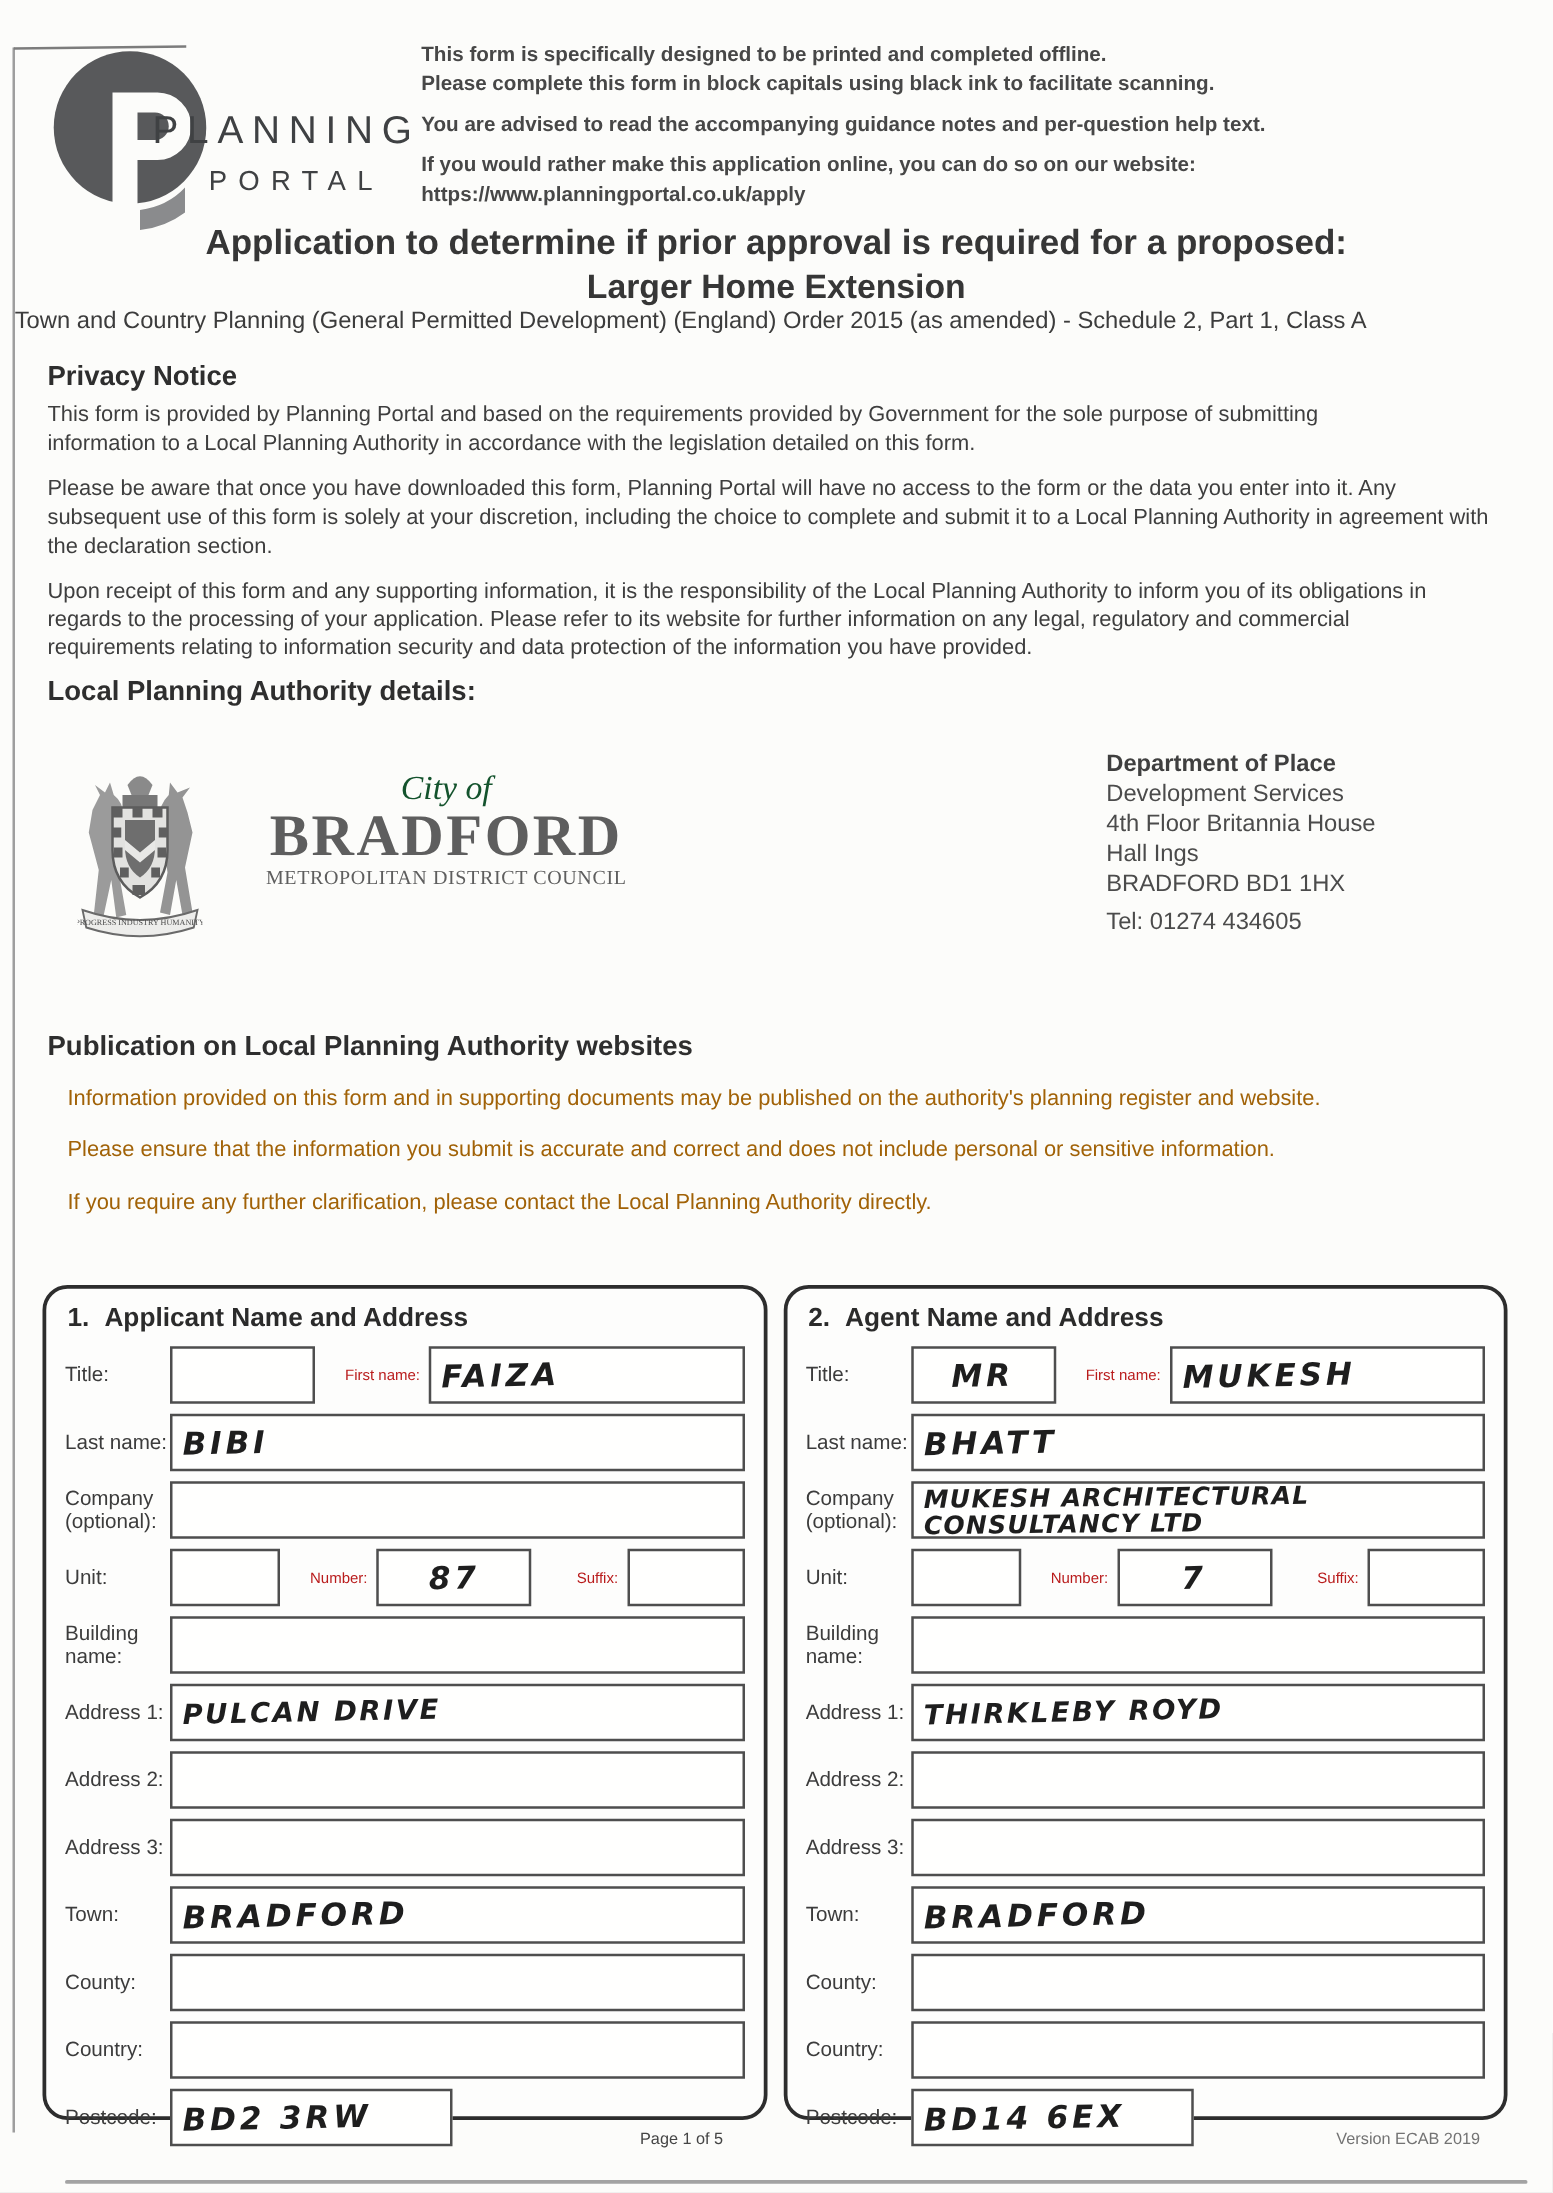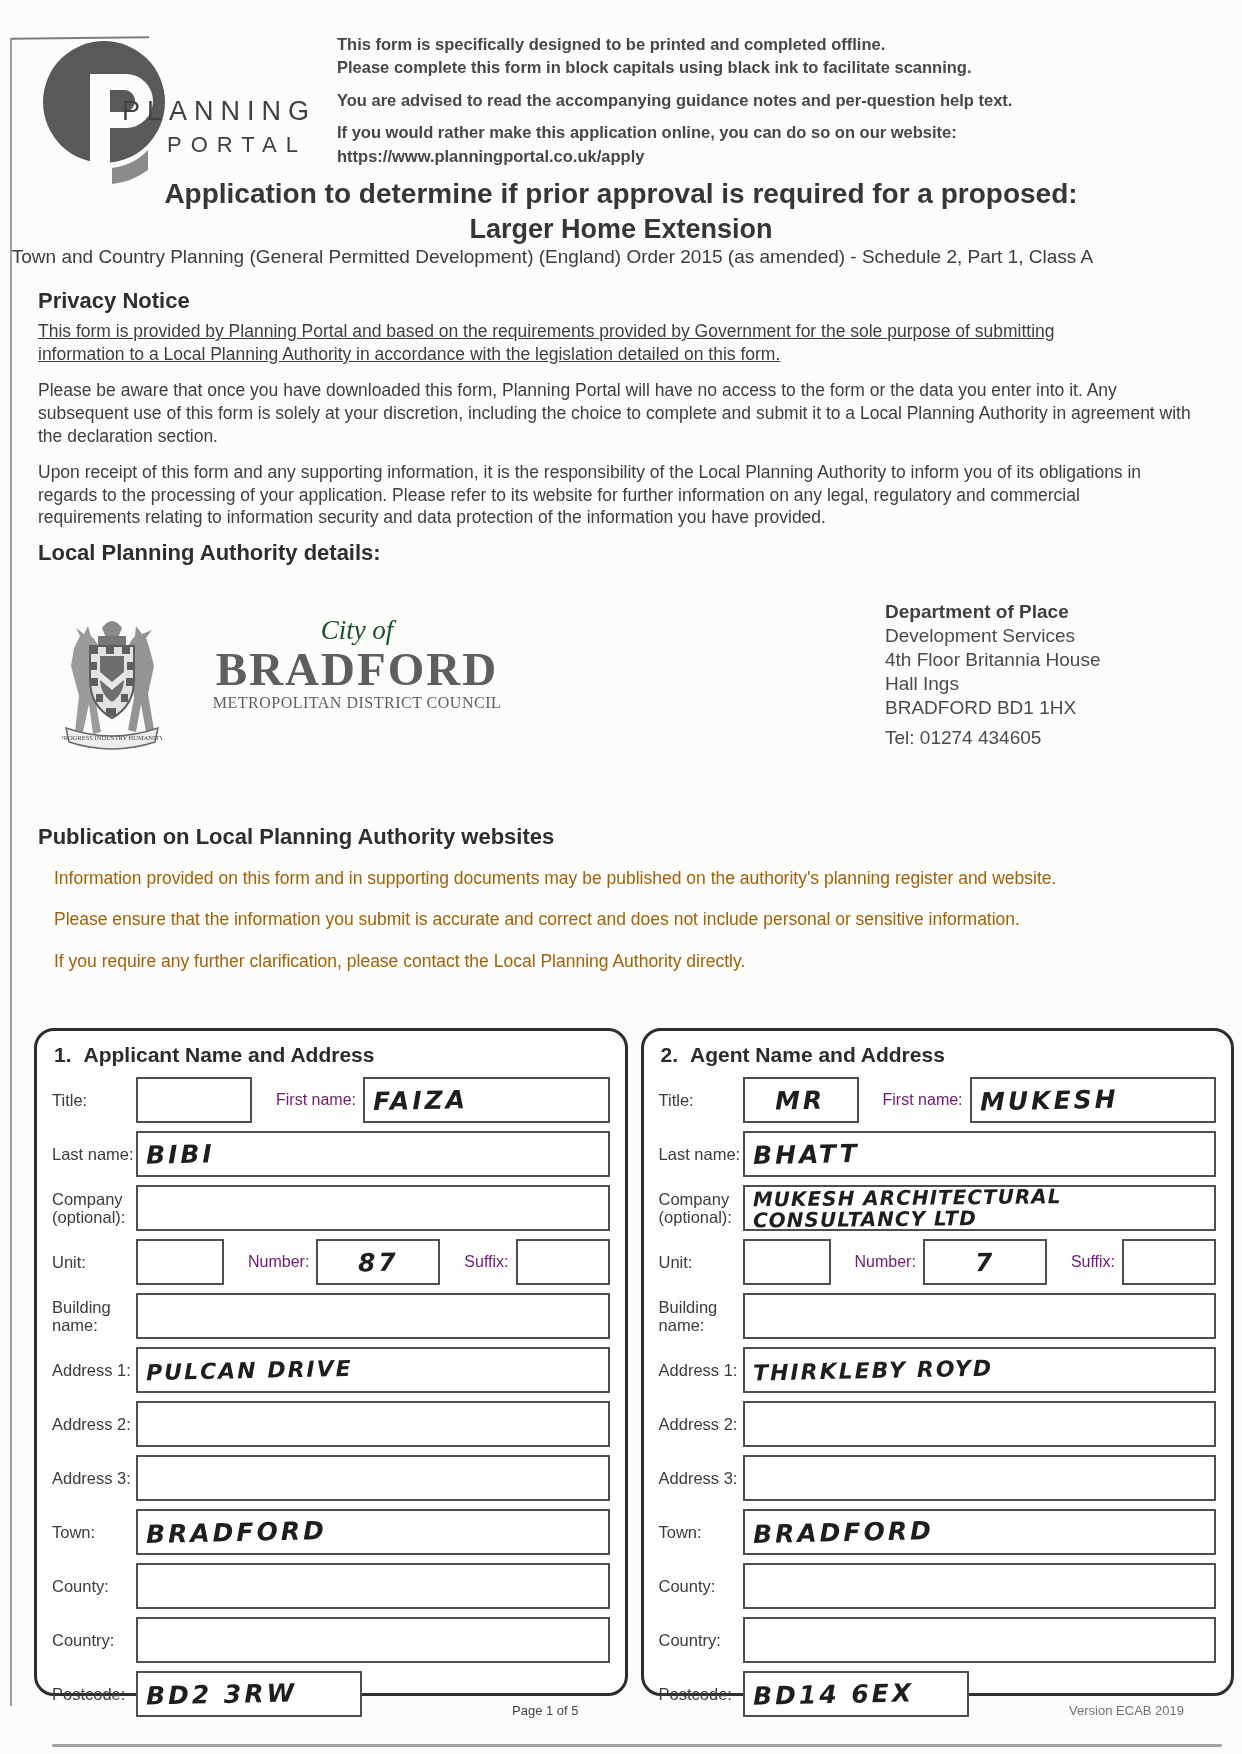--- a/index.html
+++ b/index.html
@@ -7,21 +7,21 @@
         font-family:"Liberation Sans",sans-serif;color:#3e3e3e;overflow:hidden;}
 
   
   .scan-left{position:absolute;left:10px;top:38px;width:2px;height:1668px;background:#8d8d8d;opacity:.85;}
   .scan-top{position:absolute;left:11px;top:37px;width:138px;height:2px;background:#7c7c7c;transform:rotate(-.6deg);}
   .scan-bottom{position:absolute;left:52px;top:1744px;width:1170px;height:3px;background:#a3a3a3;border-radius:2px;}
 
   
   .pp-logo{position:absolute;left:40px;top:38px;width:300px;height:140px;}
   .pp-logo svg{position:absolute;left:0;top:0;}
-  .pp-name{position:absolute;left:82px;top:58px;font-size:27px;letter-spacing:7px;color:#3f4143;font-weight:500;}
+  .pp-name{position:absolute;left:82px;top:48px;font-size:31px;letter-spacing:7px;color:#3f4143;font-weight:500;}
   .pp-portal{position:absolute;left:127px;top:94px;font-size:22px;letter-spacing:9px;color:#3f4143;font-weight:500;}
   .notices{position:absolute;left:337px;top:33px;width:740px;font-weight:bold;font-size:16.5px;
            color:#474747;line-height:1.42;}
   .notices p{margin:0;}
   .notices .gap{height:9px;}
 
   
   .main-title{position:absolute;left:0;top:176px;width:1242px;text-align:center;
               font-size:28px;font-weight:bold;color:#363636;line-height:1.3;}
   .main-title .t2{font-size:27px;}
@@ -45,21 +45,21 @@
   .dept .d0{font-weight:bold;color:#3f3f3f;}
   .dept .tel{margin-top:6px;}
 
   
   .boxes{position:absolute;left:34px;top:1028px;width:1172px;display:flex;gap:13px;}
   .sbox{flex:1;height:668px;border:3px solid #2d2d2d;border-radius:20px;background:#fdfdfc;
         padding:10px 15px 0 15px;box-sizing:border-box;}
   .shead{font-size:21px;font-weight:bold;color:#2b2b2b;margin:2px 0 10px 2px;display:flex;gap:12px;}
   .frow{display:flex;align-items:center;margin-bottom:8px;}
   .flabel{width:84px;flex-shrink:0;font-size:16.5px;color:#3c3c3c;line-height:1.1;}
-  .fmid{flex-shrink:0;font-size:16px;color:#701a75;padding:0 7px 0 24px;}
+  .fmid{flex-shrink:0;font-size:12px;color:#b91c1c;padding:0 7px 0 24px;}
   .fmid.auto{margin-left:auto;}
   .fbox{border:2px solid #4e4e4e;height:42px;background:#fffffe;display:flex;align-items:center;
         padding:0 8px;box-sizing:content-box;position:relative;overflow:visible;}
   .grow{flex:1;}
   .w96{width:96px;flex-shrink:0;}
   .w68{width:68px;flex-shrink:0;}
   .w104{width:104px;flex-shrink:0;}
   .w74{width:74px;flex-shrink:0;}
   .w206{width:206px;flex-shrink:0;}
   .center{justify-content:center;}
@@ -105,21 +105,21 @@
   </div>
 
   <div class="main-title">
     <div>Application to determine if prior approval is required for a proposed:</div>
     <div class="t2">Larger Home Extension</div>
   </div>
   <div class="subtitle">Town and Country Planning (General Permitted Development) (England) Order 2015 (as amended) - Schedule 2, Part 1, Class A</div>
 
   <div class="block" style="top:288px;">
     <h3 class="sec">Privacy Notice</h3>
-    <p class="para" style="max-width:1090px;text-decoration:underline;">This form is provided by Planning Portal and based on the requirements provided by Government for the sole purpose of submitting information to a Local Planning Authority in accordance with the legislation detailed on this form.</p>
+    <p class="para" style="max-width:1090px;">This form is provided by Planning Portal and based on the requirements provided by Government for the sole purpose of submitting information to a Local Planning Authority in accordance with the legislation detailed on this form.</p>
     <p class="para" style="max-width:1170px;">Please be aware that once you have downloaded this form, Planning Portal will have no access to the form or the data you enter into it. Any subsequent use of this form is solely at your discretion, including the choice to complete and submit it to a Local Planning Authority in agreement with the declaration section.</p>
     <p class="para" style="max-width:1140px;">Upon receipt of this form and any supporting information, it is the responsibility of the Local Planning Authority to inform you of its obligations in regards to the processing of your application. Please refer to its website for further information on any legal, regulatory and commercial requirements relating to information security and data protection of the information you have provided.</p>
   </div>
 
   <div class="block" style="top:540px;">
     <h3 class="sec">Local Planning Authority details:</h3>
   </div>
 
   <div class="lpa-row">
 

